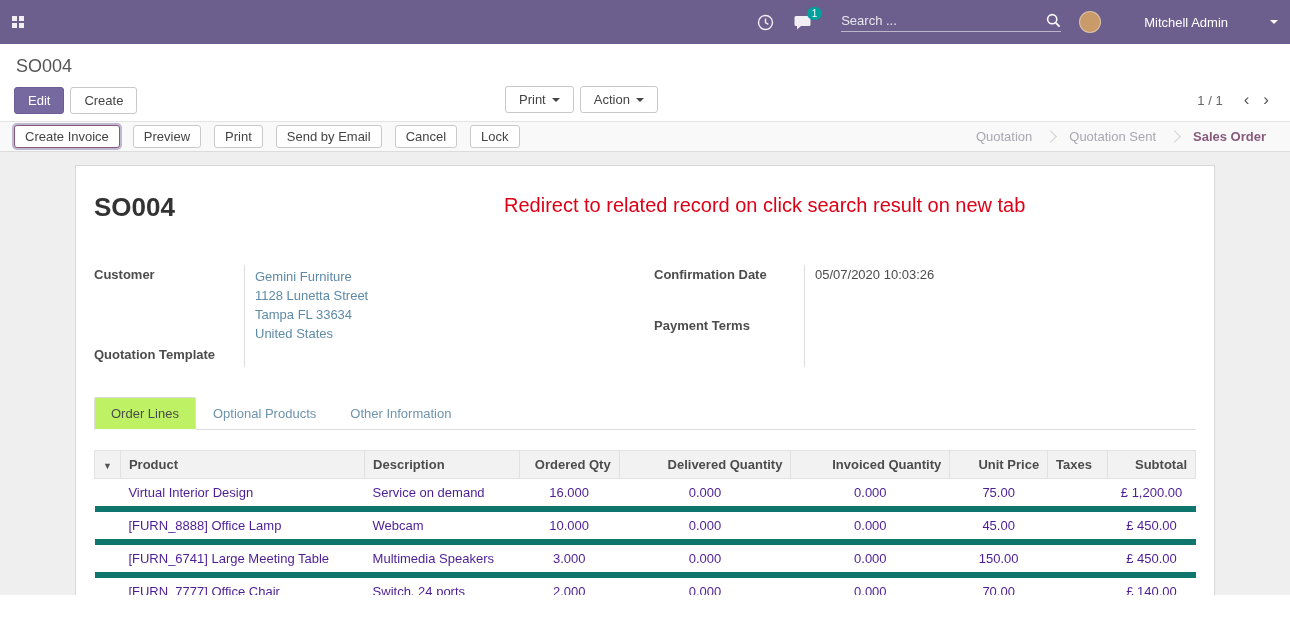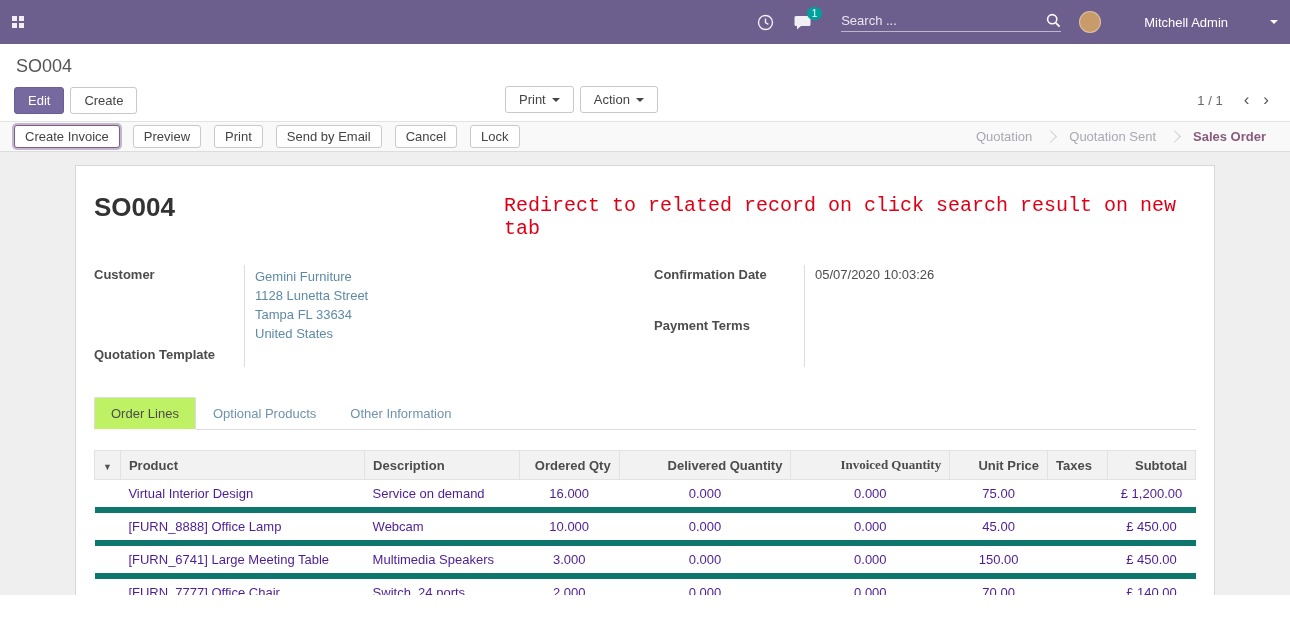--- a/index.html
+++ b/index.html
@@ -105,21 +105,21 @@
   .content { background: #efefef; height: 443px; overflow: hidden; }
   .sheet {
     width: 1140px; margin: 13px auto 0 auto;
     background: #fff; border: 1px solid #d8d8d8;
     min-height: 500px; padding: 26px 18px;
     position: relative;
   }
   .sheet-title { font-size: 26px; font-weight: bold; color: #333; }
   .annotation {
     position: absolute; top: 28px; left: 428px;
-    font-family: Liberation Mono, monospace;
+    font-family: Liberation Sans, sans-serif;
     font-size: 20px; color: #dd0016;
   }
 
   .field-groups {
     display: grid; grid-template-columns: 1fr 1fr; column-gap: 18px;
     margin-top: 42px;
   }
   .field-group { display: grid; grid-template-columns: 150px 1fr; }
   .field-label { font-weight: bold; color: #4c4c4c; padding: 2px 10px 2px 0; }
   .field-value {
@@ -148,21 +148,21 @@
     white-space: nowrap;
   }
   .order-lines thead th.num { text-align: right; }
   .order-lines td { padding: 6px 8px; border-bottom: 6px solid #0f766e; color: #4c1d95; cursor: pointer; }
   .order-lines td.col-num { text-align: center; }
   .col-handle { width: 20px; }
   .th-product { width: 245px; }
   .th-desc { width: 155px; }
   .th-ordered { width: 100px; }
   .th-delivered { width: 172px; }
-  .th-invoiced { width: 159px; font-family: Liberation Serif, serif; }
+  .th-invoiced { width: 159px; }
   .th-price { width: 98px; }
   .th-taxes { width: 60px; }
   .th-subtotal { width: 88px; }
   .sort-caret { font-size: 9px; color: #555; }
 </style>
 </head>
 <body>
 
 <div class="topbar">
   <div class="apps-grid">

